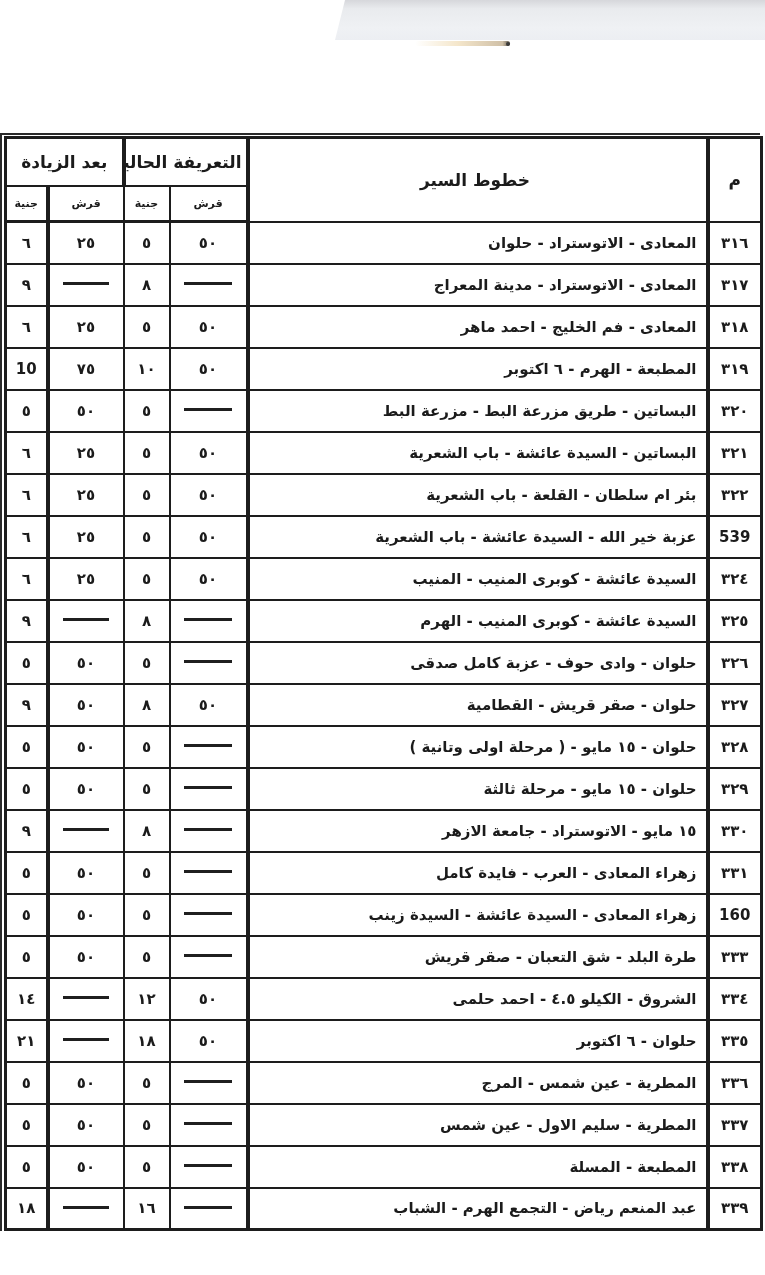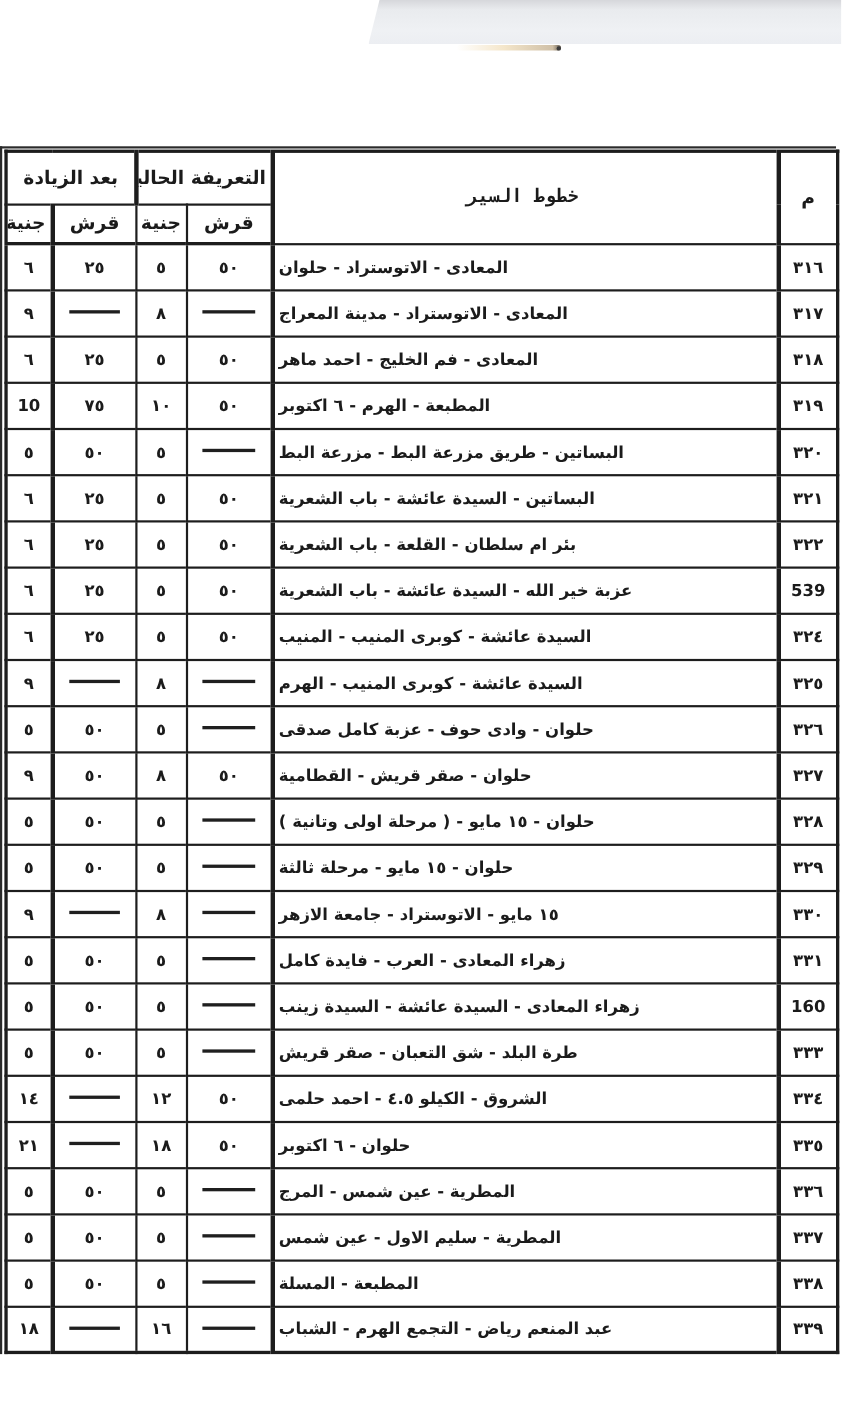--- a/index.html
+++ b/index.html
@@ -34,29 +34,29 @@
     direction:rtl;border-collapse:collapse;table-layout:fixed;width:756px;
   }
   .tariff th,.tariff td{
     border:2px solid #1d1d1d;
     text-align:center;vertical-align:middle;
     font-weight:700;
     padding:0 4px;
     overflow:hidden;white-space:nowrap;
   }
   .tariff thead th{font-size:17px;}
-  .tariff thead tr.sub th{font-size:17px;}
+  .tariff thead tr.sub th{font-size:11px;}
   .tr-group{height:48px;}
   .tr-sub{height:36px;}
   .tariff tbody tr{height:42px;}
   .tariff tbody td{font-size:15px;}
   td.c-route,th.h-route{
-    text-align:left;padding-right:9px;font-size:17px;
-  }
-  th.h-route{text-align:center;font-family:Liberation Mono, monospace;}
+    text-align:right;padding-right:9px;font-size:17px;
+  }
+  th.h-route{text-align:center;}
   
   .sep-no{border-left-width:4px !important;}
   .sep-route{border-left-width:4px !important;}
   .sep-mid{border-left-width:4px !important;}
   .tariff thead tr.sub th{border-bottom-width:3px;}
   .tariff{border:3px solid #1d1d1d;}
 
   .dash{
     display:inline-block;width:72%;height:0;
     border-top:3px solid #1f1f1f;vertical-align:middle;margin-bottom:3px;

